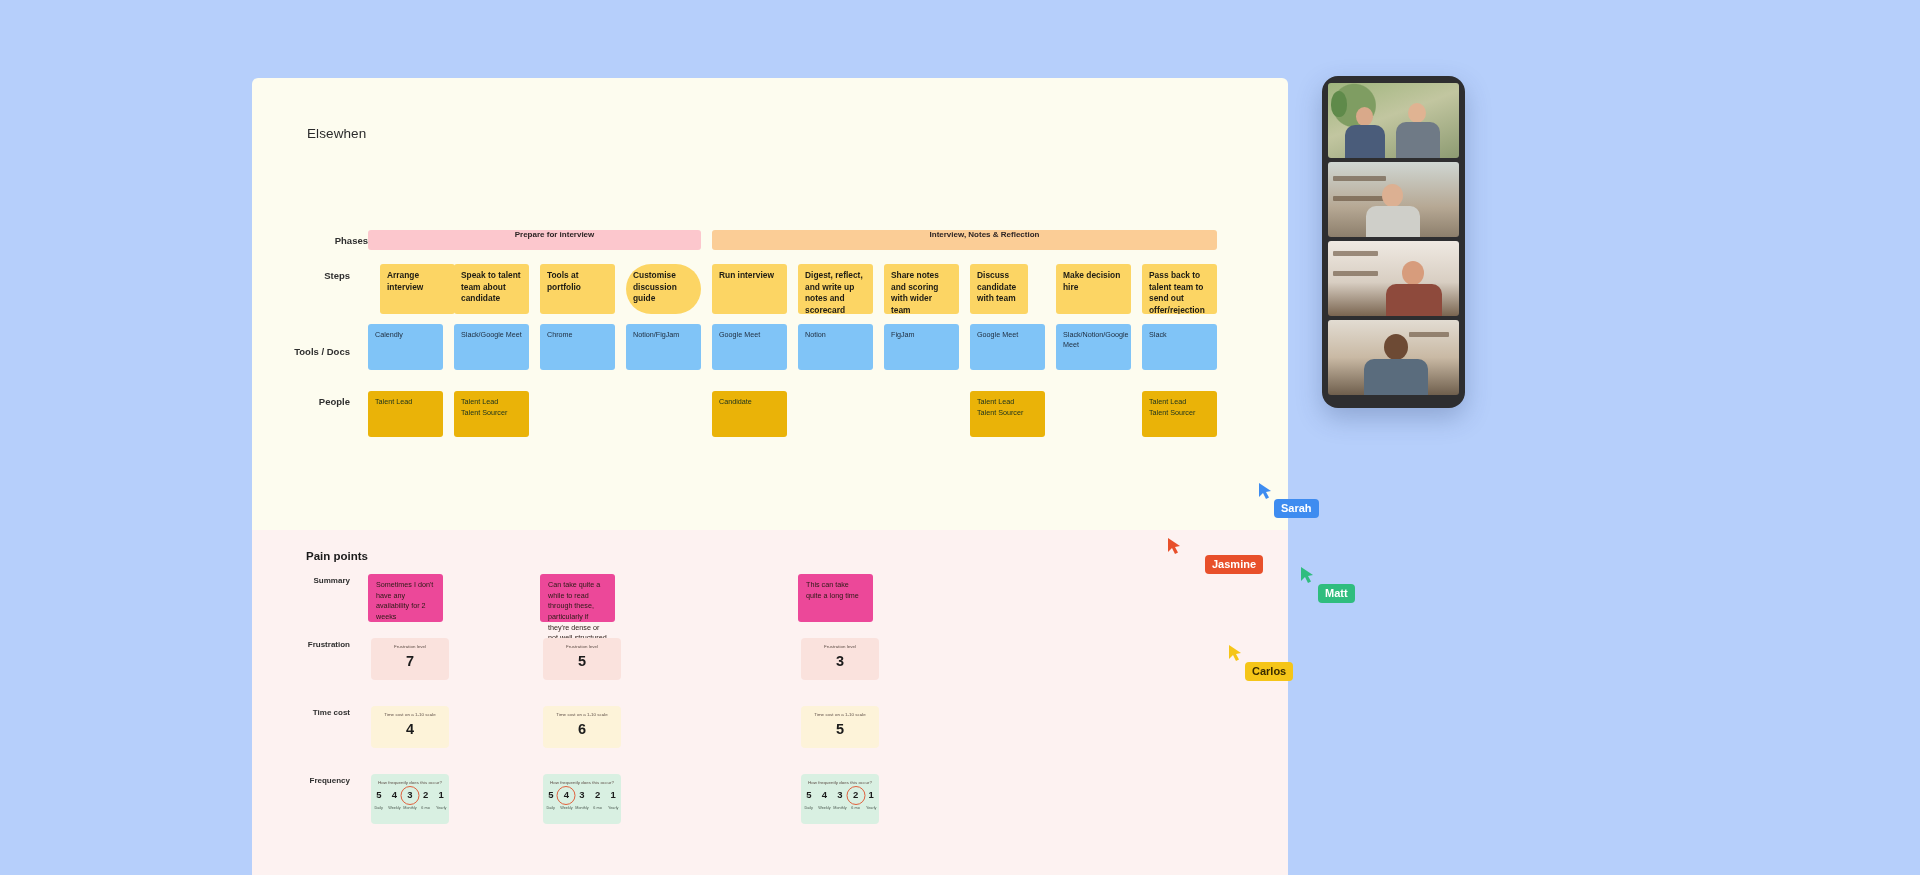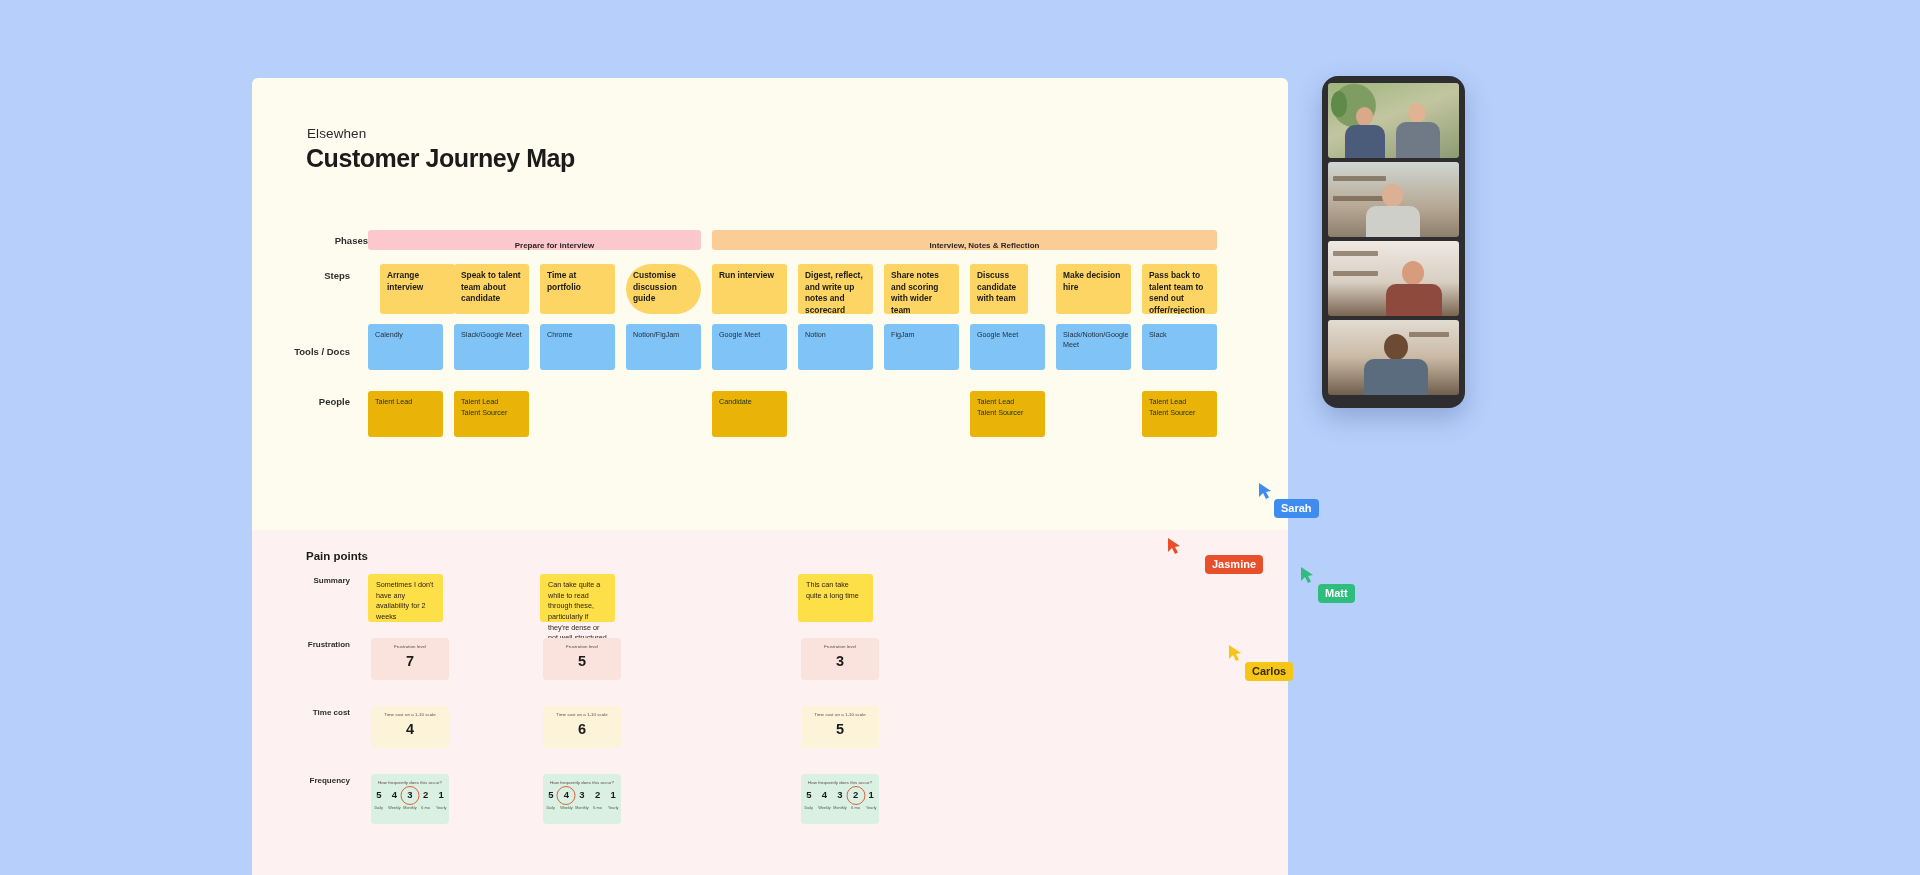--- a/index.html
+++ b/index.html
@@ -47,21 +47,21 @@
     position: absolute; top: 0;
     border-radius: 3px;
     padding: 6px 7px 5px 7px;
     overflow: hidden;
   }
 
   
   .phase {
     position: absolute; top: 0; height: 20px;
     border-radius: 3px;
-    display: flex; align-items: flex-end; justify-content: center;
+    display: flex; align-items: flex-start; justify-content: center;
     font-size: 8px; font-weight: 700; color: #2d2424; padding-left: 40px;
   }
   .phase.p0 { background: #fcc7cd; }
   .phase.p1 { background: #fbcd96; }
 
   
   .step {
     background: #fcd564; height: 50px;
     font-size: 8.4px; font-weight: 700; color: #1e1c14;
     line-height: 1.38;
@@ -83,21 +83,21 @@
     position: absolute; left: 0; top: 452px;
     width: 100%; height: 345px;
     background: #fdf2f1;
   }
   .pain-title {
     position: absolute; left: 54px; top: 20px;
     font-size: 11.5px; font-weight: 700; color: #1b1b1b;
   }
 
   .summary-card {
-    background: #fde047; height: 48px;
+    background: #ec4899; height: 48px;
     border-radius: 3px; padding: 6px 8px;
     font-size: 7.2px; color: #2a1a14; line-height: 1.48;
     position: absolute; top: 0;
   }
 
   .scale-card {
     position: absolute; top: 0;
     border-radius: 4px;
     height: 42px;
     display: flex; flex-direction: column;
@@ -190,40 +190,39 @@
     line-height: 1.1;
   }
 </style>
 </head>
 <body>
 
 <div id="board">
   <div class="board-inner">
 
     <div class="brand">Elsewhen</div>
-    <h1 class="board-title">Customer Journey Map</h1>
 
     <div class="row" id="row-phases" style="top:152px">
       <div class="row-label" style="left:26px; top:5px">Phases</div>
       <div class="cells" id="cells-phases">
           <div class="phase p0" style="left: 0px; width: 333px;">
             <span>Prepare for interview</span>
           </div>
           <div class="phase p1" style="left: 344px; width: 505px;">
             <span>Interview, Notes &amp; Reflection</span>
           </div>
         </div>
     </div>
 
     <div class="row" id="row-steps" style="top:172px">
       <div class="row-label" style="left:8px; top:20px">Steps</div>
       <div class="cells" id="cells-steps" style="top:14px">
           <div class="cell step" style="left: 12px; width: 75px;"><span>Arrange interview</span></div>
           <div class="cell step" style="left: 86px; width: 75px;"><span>Speak to talent team about candidate</span></div>
-          <div class="cell step" style="left: 172px; width: 75px;"><span>Time at portfolio</span></div>
+          <div class="cell step" style="left: 172px; width: 75px;"><span>Tools at portfolio</span></div>
           <div class="cell step" style="left: 258px; width: 75px; border-radius: 25px;"><span>Customise discussion guide</span></div>
           <div class="cell step" style="left: 344px; width: 75px;"><span>Run interview</span></div>
           <div class="cell step" style="left: 430px; width: 75px;"><span>Digest, reflect, and write up notes and scorecard</span></div>
           <div class="cell step" style="left: 516px; width: 75px;"><span>Share notes and scoring with wider team</span></div>
           <div class="cell step" style="left: 602px; width: 58px;"><span>Discuss candidate with team</span></div>
           <div class="cell step" style="left: 688px; width: 75px;"><span>Make decision hire</span></div>
           <div class="cell step" style="left: 774px; width: 75px;"><span>Pass back to talent team to send out offer/rejection</span></div>
         </div>
     </div>
 

